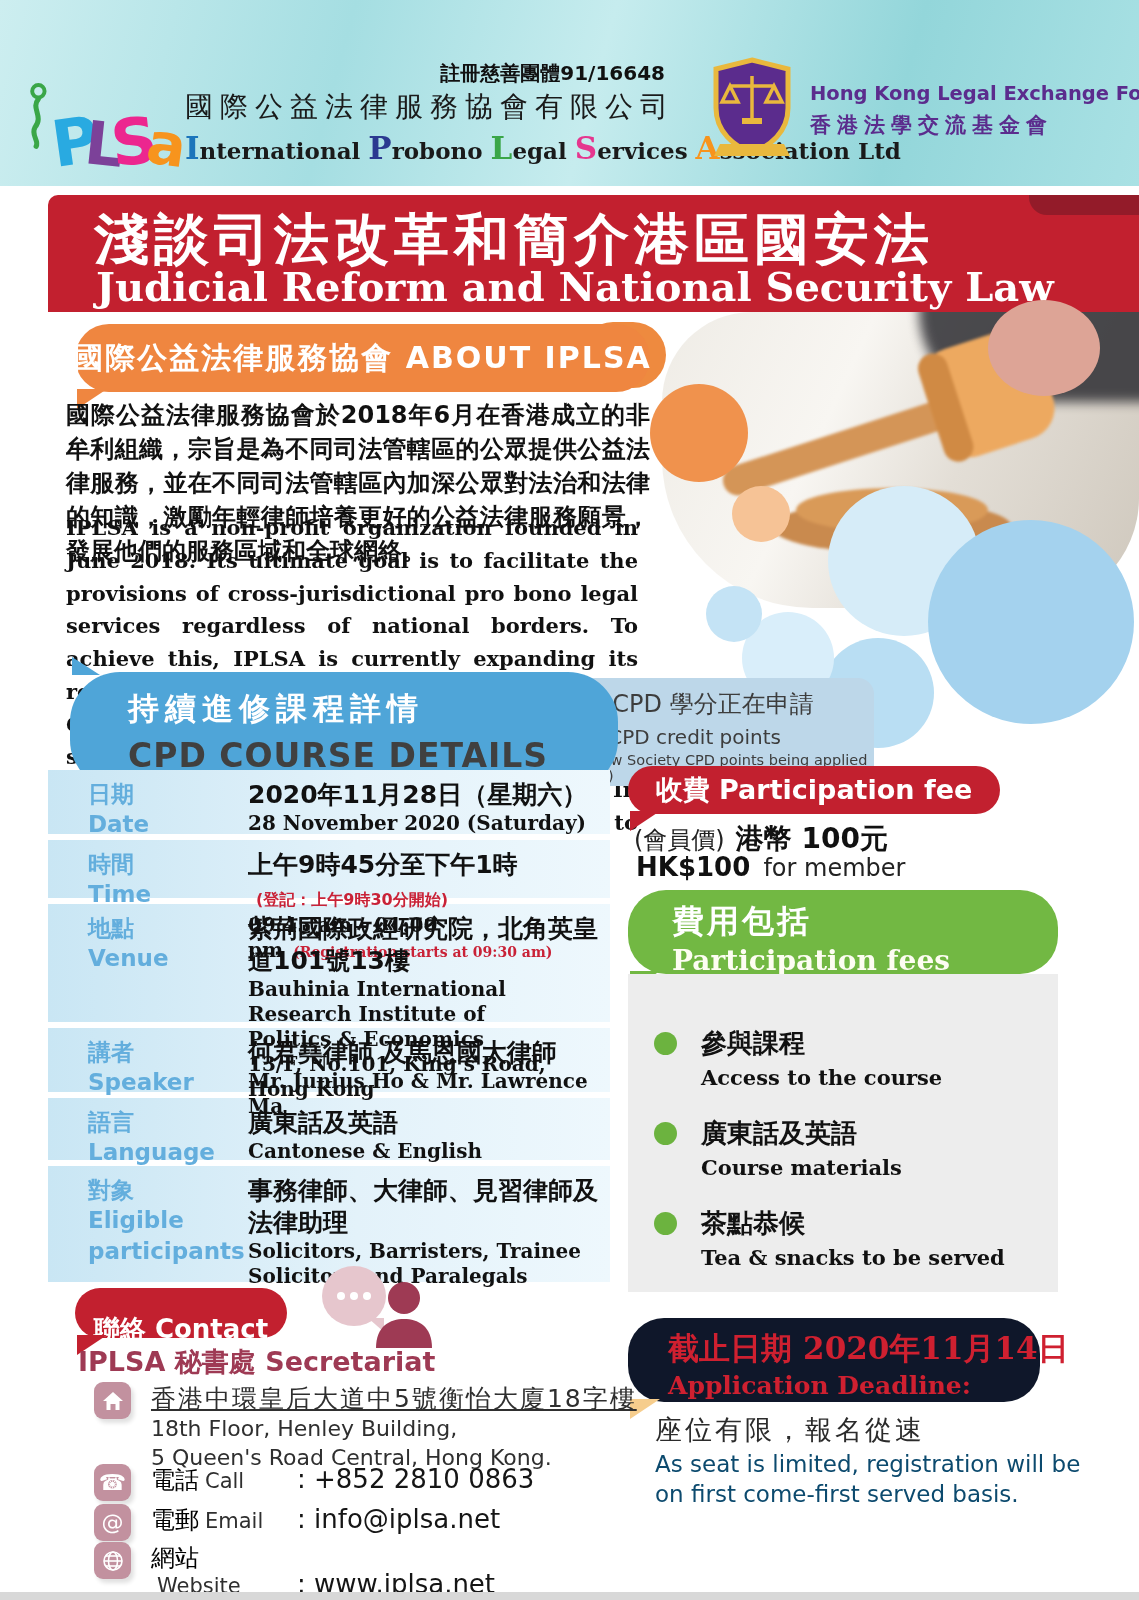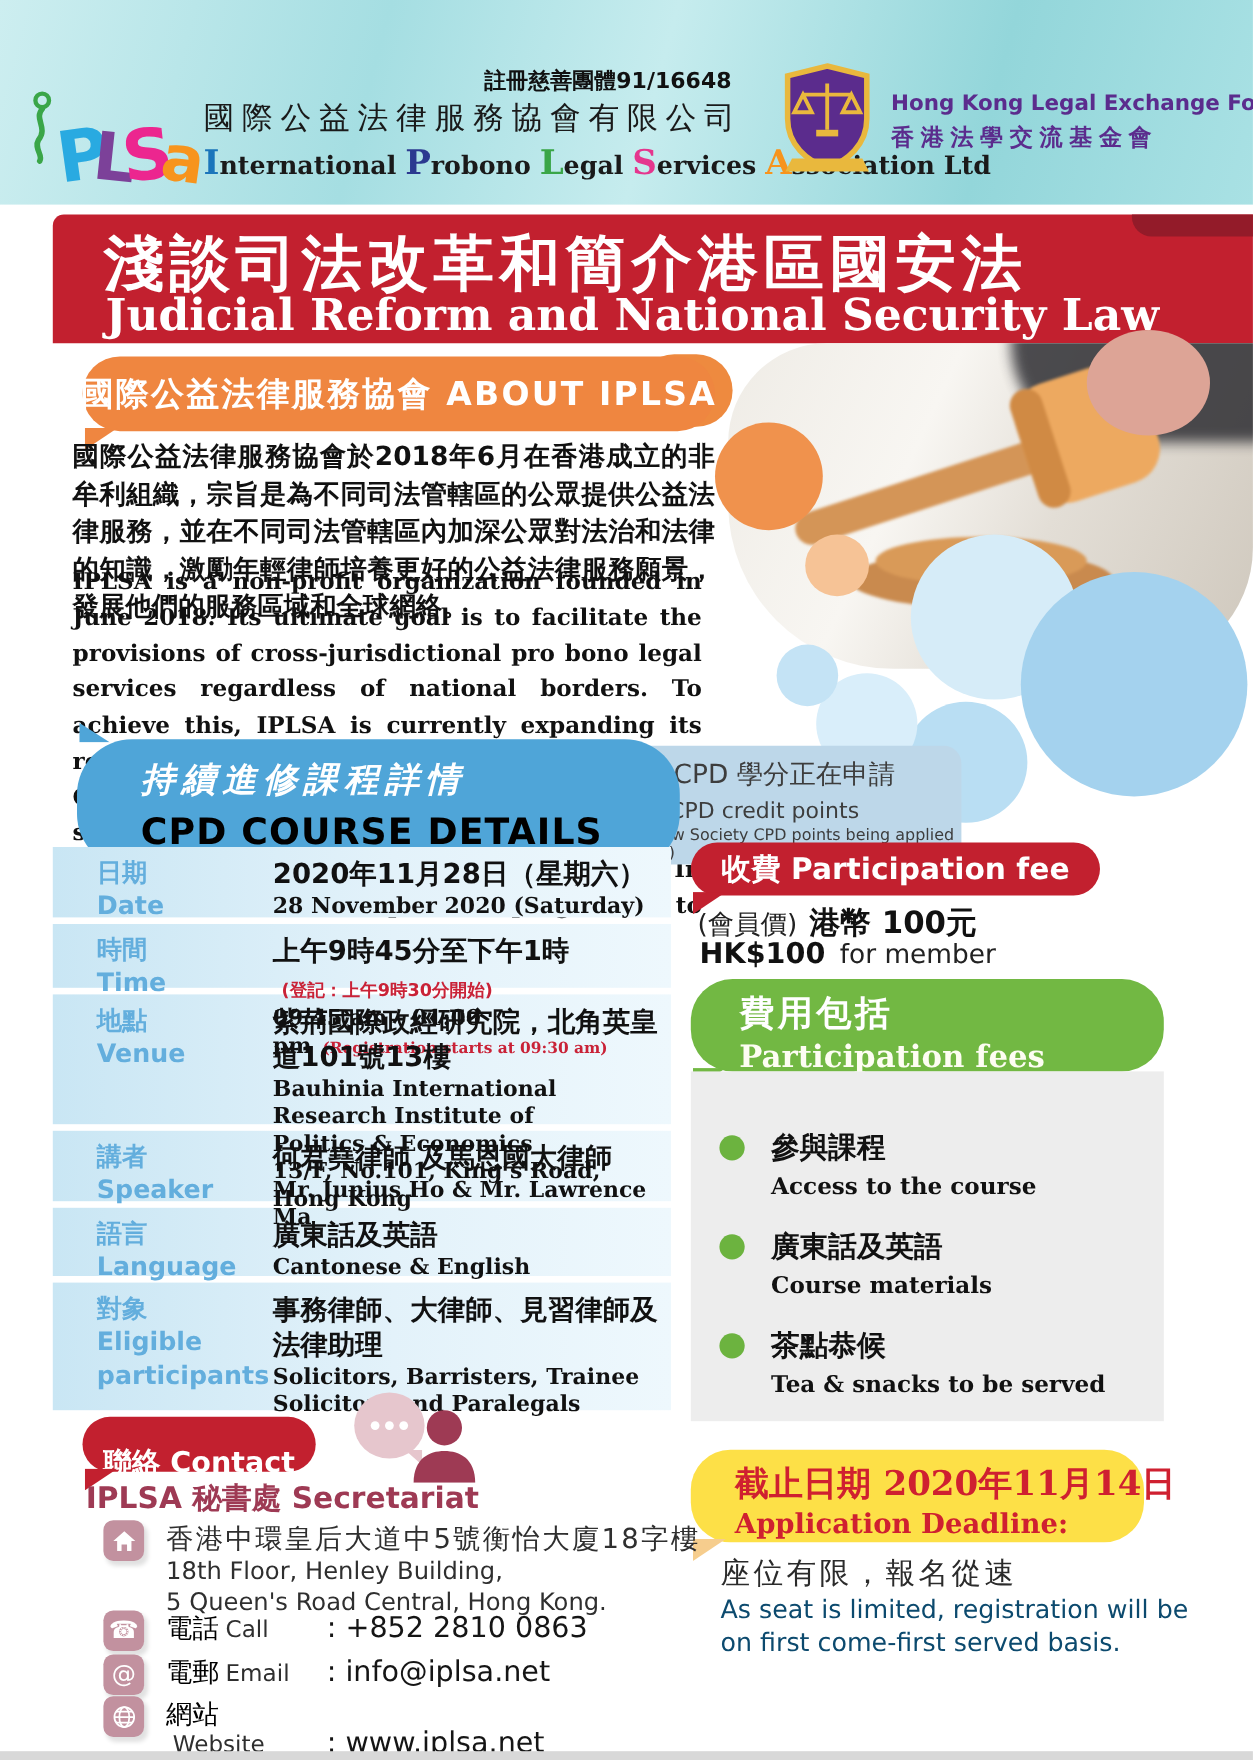--- a/index.html
+++ b/index.html
@@ -72,22 +72,22 @@
   .cpd-credit-panel { position:absolute; left:556px; top:678px; width:318px; height:108px;
     background:#bdd7e9; border-radius:16px; padding:10px 0 0 32px; color:#3d3d3d; }
   .cpd-credit-zh { font-size:24px; }
   .cpd-credit-zh .num, .cpd-credit-en .num { font-weight:bold; }
   .cpd-credit-en { font-size:20px; margin-top:5px; }
   .cpd-credit-note { font-size:14.5px; margin-top:3px; }
   .cpd-pill { position:absolute; left:70px; top:672px; width:548px; height:118px; background:#4fa5d8;
     border-radius:50px; padding:16px 0 0 58px; }
   .cpd-pill .pill-tail-up { position:absolute; left:2px; top:-15px; width:28px; height:18px;
     background:#4fa5d8; clip-path:polygon(0 0,100% 100%,0 100%); }
-  .cpd-zh { color:#fff; font-size:31px; font-weight:bold; letter-spacing:6px;font-style:italic; }
-  .cpd-en { color:#000000; font-size:33px; font-weight:bold; letter-spacing:1px; margin-top:6px; }
+  .cpd-zh { color:#fff; font-size:31px; font-weight:bold; letter-spacing:6px; }
+  .cpd-en { color:#404040; font-size:33px; font-weight:bold; letter-spacing:1px; margin-top:6px; }
 
   
   .details { position:absolute; left:48px; top:770px; width:562px; }
   .drow { display:flex; background:linear-gradient(90deg,#c9e6f4 0%,#e3f2fa 55%,#eef8fd 100%);
     margin-bottom:6px; padding:9px 0 9px 40px; }
   .dlabel { width:160px; flex:none; color:#63aedd; font-weight:bold; font-size:23px; line-height:1.32; }
   .dvalue { flex:1; padding-right:6px; }
   .v-zh { font-size:25px; font-weight:bold; color:#111; line-height:1.28; }
   .v-en { font-size:20px; font-weight:bold; color:#111; line-height:1.25;
     font-family:"DejaVu Serif","Liberation Serif",serif; }
@@ -113,21 +113,21 @@
   .green-pill .pill-tail { background:#72b843; }
   .inc-zh { color:#fff; font-size:32px; font-weight:bold; letter-spacing:3px; }
   .inc-en { color:#fdfdf2; font-size:28px; font-weight:bold; font-family:"DejaVu Serif","Liberation Serif",serif; }
   .gray-panel { position:absolute; left:628px; top:974px; width:430px; height:318px; background:#ededed; }
   .inc-item { position:absolute; left:26px; display:flex; }
   .inc-dot { width:23px; height:23px; border-radius:50%; background:#6cb33f; margin-top:6px; flex:none; }
   .inc-texts { margin-left:24px; }
   .inc-item-zh { font-size:26px; font-weight:bold; color:#111; }
   .inc-item-en { font-size:21px; font-weight:bold; color:#111; font-family:"DejaVu Serif","Liberation Serif",serif; margin-top:4px; }
   .ii-0{top:52px;} .ii-1{top:142px;} .ii-2{top:232px;}
-  .deadline-pill { position:absolute; left:628px; top:1318px; width:412px; height:84px; background:#fde047;
+  .deadline-pill { position:absolute; left:628px; top:1318px; width:412px; height:84px; background:#0f172a;
     border-radius:36px; padding:10px 0 0 40px; }
   .deadline-pill .pill-tail { background:#f6cd8d; }
   .dl-line1 { white-space:nowrap; }
   .dl-zh { font-size:31px; font-weight:bold; color:#cf2030; }
   .dl-date { font-size:31px; font-weight:bold; color:#cf2030; font-family:"DejaVu Serif","Liberation Serif",serif; margin-left:6px; }
   .dl-en { font-size:25px; font-weight:bold; color:#cf2030; font-family:"DejaVu Serif","Liberation Serif",serif; margin-top:1px; }
   .dl-note-zh { position:absolute; left:655px; top:1412px; font-size:27px; color:#2b2b2b; letter-spacing:3px; }
   .dl-note-en { position:absolute; left:655px; top:1450px; width:430px; font-size:23px; color:#0c4a6e; line-height:1.3; }
 
   
@@ -140,21 +140,21 @@
   .bubble::after { content:''; position:absolute; right:2px; bottom:-6px; width:16px; height:14px;
     background:#e6c6cd; clip-path:polygon(0 0,100% 0,100% 100%); }
   .bdot { width:8px; height:8px; border-radius:50%; background:#fff; }
   .person-icon { position:absolute; left:372px; top:1280px; }
   .secretariat { position:absolute; left:78px; top:1344px; font-size:27px; font-weight:bold; color:#9e3a54; white-space:nowrap; }
   .crow { position:absolute; display:flex; }
   .cicon { width:37px; height:37px; border-radius:9px; background:#c2919f; flex:none;
     display:flex; align-items:center; justify-content:center; color:#fff; box-shadow:3px 4px 4px rgba(0,0,0,0.12); }
   .cicon .glyph { font-size:22px; line-height:1; }
   .ctext { margin-left:20px; }
-  .addr-zh { font-size:25px; color:#2f2f2f; letter-spacing:2px; white-space:nowrap; }
+  .addr-zh { font-size:25px; color:#2f2f2f; letter-spacing:2px; white-space:nowrap;text-decoration:underline; }
   .addr-en { font-size:22px; color:#2f2f2f; line-height:1.3; }
   .clabel-zh { font-size:24px; color:#000000; }
   .clabel-en { font-size:21px; color:#2f2f2f; margin-left:6px; }
   .cvalue { font-size:26px; color:#151515; margin-left:10px; }
   .r-addr{left:94px; top:1382px;} .r-phone{left:94px; top:1464px;} .r-email{left:94px; top:1504px;} .r-web{left:94px; top:1542px;}
   .lblbox { display:inline-block; width:136px; }
   .bottom-strip { position:absolute; left:0; bottom:0; width:1139px; height:8px; background:#d8d8d8; }
 </style>
 </head>
 <body>

